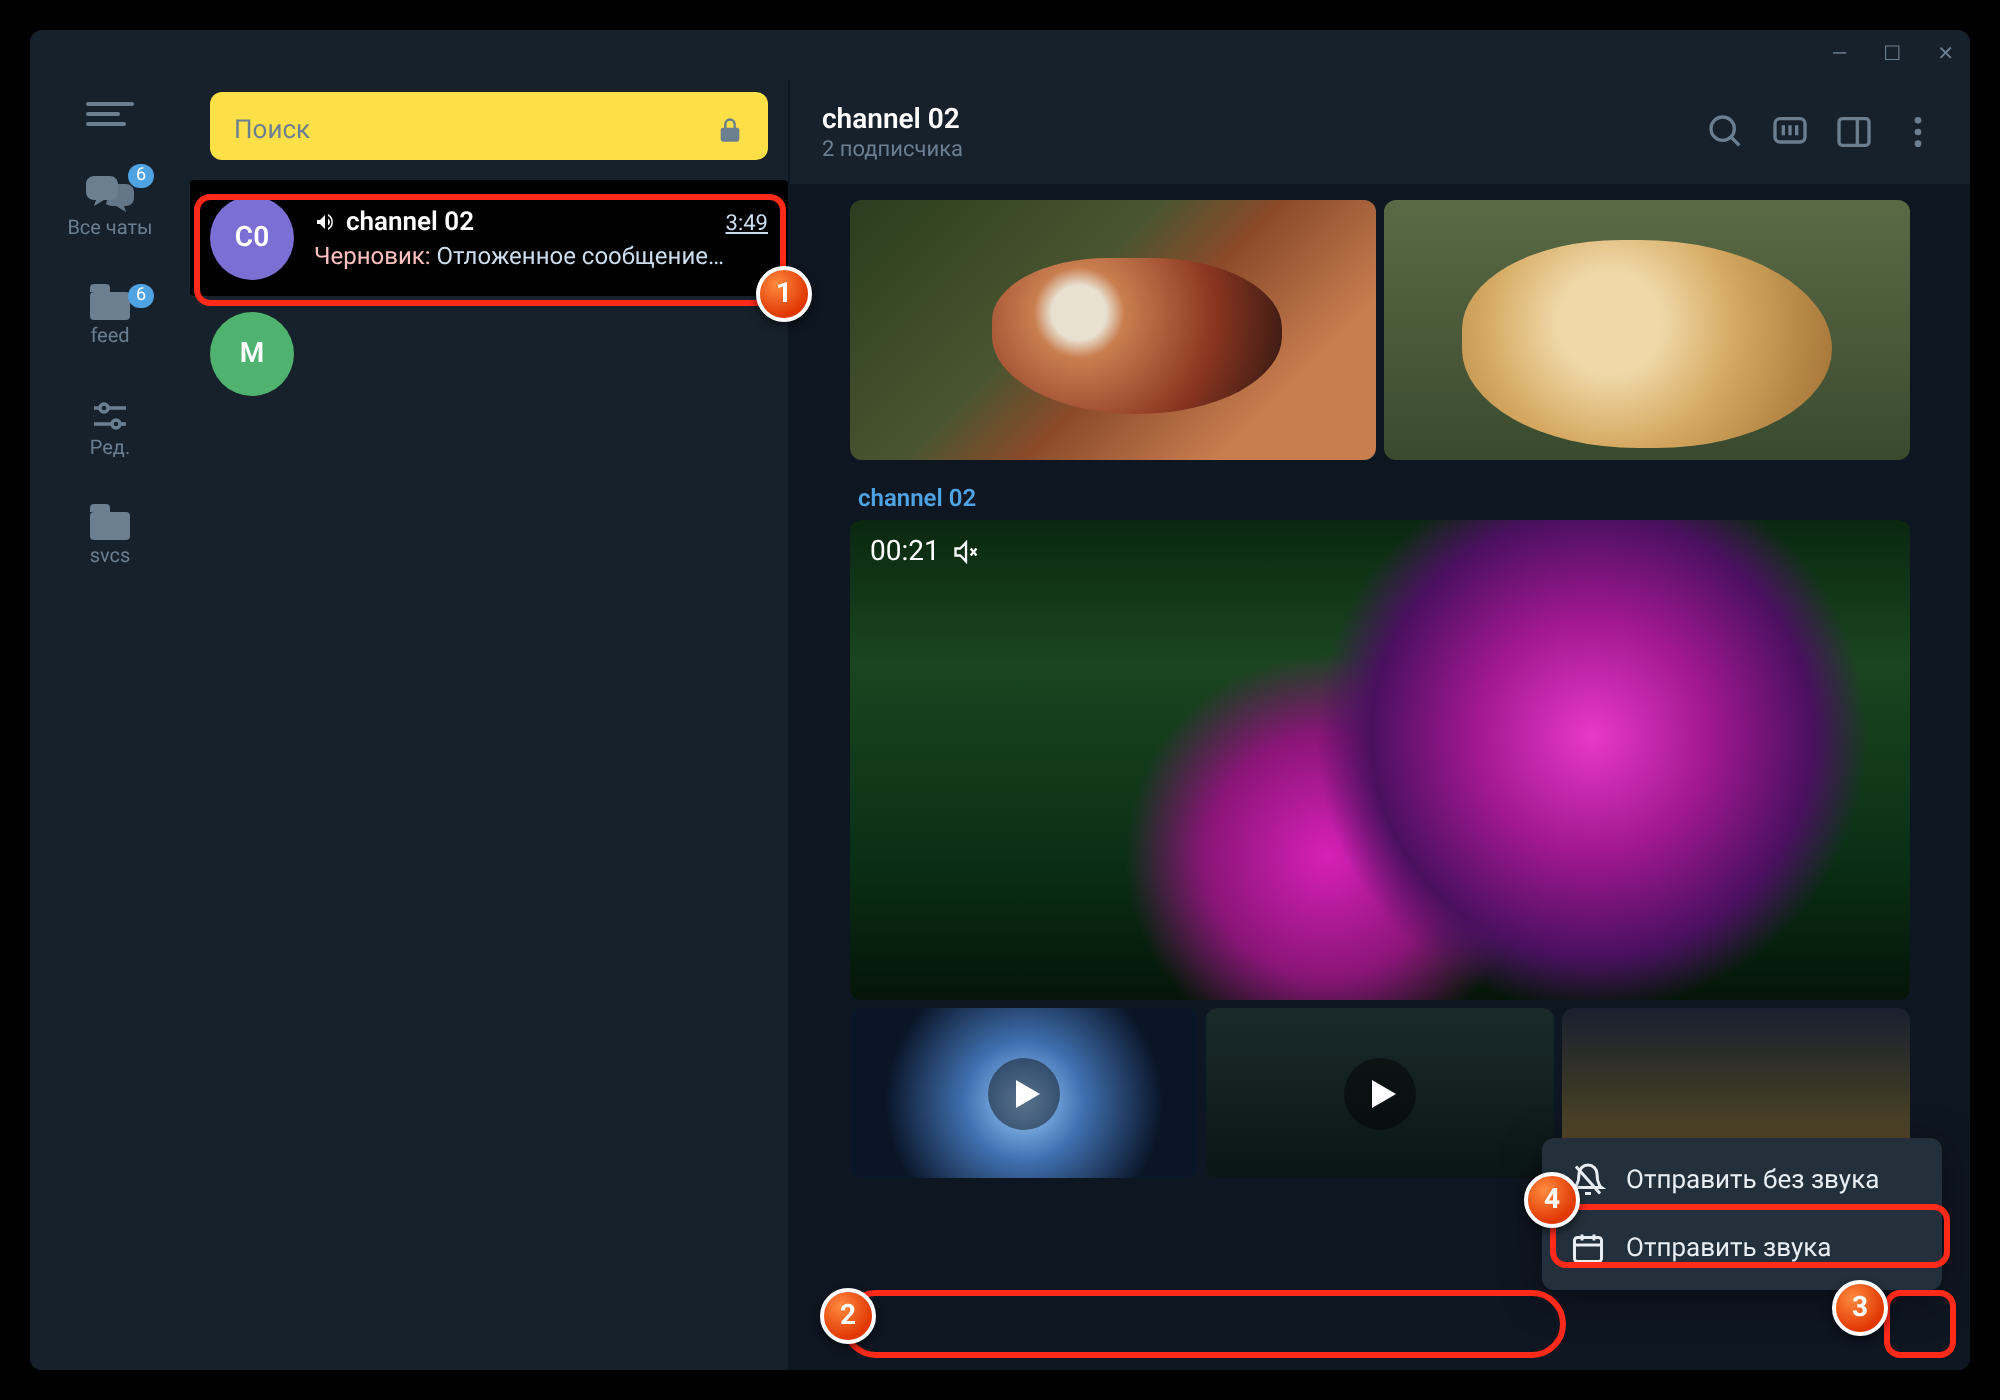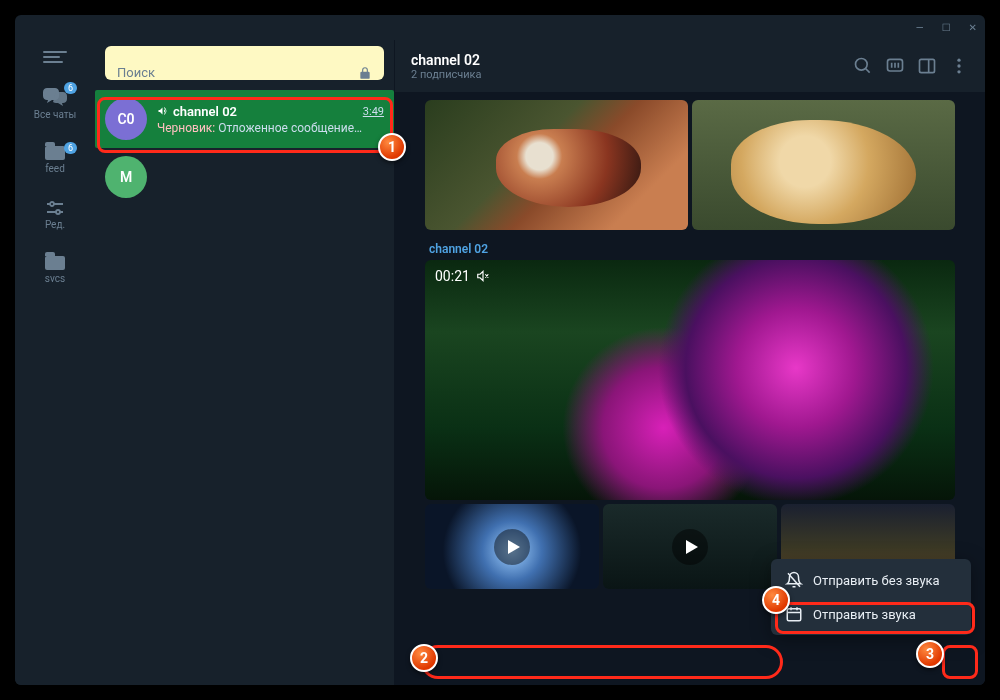--- a/index.html
+++ b/index.html
@@ -13,24 +13,24 @@
   .nav .hamb div { height:2px; background:#6b7f91; margin:3px 0; border-radius:1px;}
   .nav .hamb div:nth-child(2){width:70%;}
   .nav .hamb div:nth-child(3){width:85%;}
   .nav-item { display:flex; flex-direction:column; align-items:center; gap:3px; padding:6px 0; width:100%; position:relative; cursor:pointer;}
   .nav-item.active { background:#242f3d; color:#4fa3e3; }
   .nav-item .ic { font-size:18px; }
   .nav-item .badge { position:absolute; top:2px; right:18px; background:#4fa3e3; color:#fff; border-radius:8px; font-size:9px; padding:0 4px; line-height:12px;}
   .folderic{width:20px;height:14px;border-radius:2px;background:currentColor;position:relative;}
   .folderic::before{content:"";position:absolute;top:-4px;left:0;width:10px;height:4px;border-radius:2px 2px 0 0;background:currentColor;}
   .chatlist { width:300px; background:#17212b; border-right:1px solid #0e1621; display:flex; flex-direction:column;}
-  .search { margin:6px 10px 10px; background:#fef9c3; border-radius:6px; height:34px; display:flex; align-items:flex-end; padding:0 12px; color:#6b7f91; font-size:13px;}
+  .search { margin:6px 10px 10px; background:#fde047; border-radius:6px; height:34px; display:flex; align-items:flex-start; padding:12px 12px; color:#6b7f91; font-size:13px;}
   .search .txt{flex:1}
   .chat { display:flex; align-items:center; gap:10px; padding:8px 10px; cursor:pointer; position:relative;}
-  .chat.sel { background:#15803d; border-radius:2px;}
+  .chat.sel { background:#000000; border-radius:2px;}
   .avatar { width:42px; height:42px; border-radius:50%; display:flex; align-items:center; justify-content:center; color:#fff; font-size:14px; font-weight:600; flex-shrink:0;}
   .av1{background:#7b6fd4;} .av2{background:#4fb36f;}
   .chat .info { flex:1; min-width:0;}
   .chat .line1{display:flex;justify-content:space-between;align-items:center;}
   .chat .title{color:#fff;font-size:13px;font-weight:600;display:flex;align-items:center;gap:4px;}
   .chat .time{color:#a5b2c0;font-size:11px;}
   .chat.sel .time{color:#cde;text-decoration:underline;}
   .chat .line2{color:#8696a8;font-size:12px;white-space:nowrap;overflow:hidden;text-overflow:ellipsis; margin-top:2px;}
   .chat.sel .line2{color:#cde;}
   .chat .draft{color:#ec5b5b;}
@@ -55,21 +55,21 @@
   .thumb{flex:1;border-radius:6px;position:relative;display:flex;align-items:center;justify-content:center;}
   .t1{background:radial-gradient(circle at 50% 55%, #a0d0ff 0%, #4070b0 30%, #0a1528 70%);}
   .t2{background:linear-gradient(180deg,#1a2a2a 0%, #0a1515 100%);}
   .t3{background:linear-gradient(180deg,#1a2030 0%, #3a3825 50%, #705530 100%);}
   .playcirc{width:36px;height:36px;border-radius:50%;background:rgba(0,0,0,0.45);display:flex;align-items:center;justify-content:center;}
   .playtri{width:0;height:0;border-left:12px solid #fff;border-top:7px solid transparent;border-bottom:7px solid transparent;margin-left:3px;}
   .sharebtn{position:absolute;right:36px;top:190px;width:34px;height:34px;border-radius:50%;background:#2b5278;display:flex;align-items:center;justify-content:center;color:#fff;cursor:pointer;}
   .composer{height:46px;background:#17212b;display:flex;align-items:center;padding:0 12px;gap:10px;color:#6b7f91;font-size:13px;}
   .composer .txt{flex:1;color:#fff;}
   .sendbtn{width:30px;height:30px;display:flex;align-items:center;justify-content:center;color:#5eb5f7;cursor:pointer;}
-  .ctxmenu{position:absolute;right:14px;bottom:50px;background:#232f3b;border-radius:6px;padding:4px 0;box-shadow:0 4px 20px rgba(0,0,0,0.4);min-width:200px;z-index:5;}
+  .ctxmenu{position:absolute;right:14px;bottom:40px;background:#232f3b;border-radius:6px;padding:4px 0;box-shadow:0 4px 20px rgba(0,0,0,0.4);min-width:200px;z-index:5;}
   .ctxitem{display:flex;align-items:center;gap:10px;padding:8px 14px;color:#e8eef4;font-size:13px;cursor:pointer;}
   .callout{position:absolute;border:3px solid #ff2a1a;border-radius:8px;pointer-events:none;z-index:10;}
   .calloutnum{position:absolute;width:28px;height:28px;border-radius:50%;background:radial-gradient(circle at 35% 30%, #ff8a40, #e03800 70%);border:2px solid #fff;color:#fff;font-weight:700;font-size:14px;display:flex;align-items:center;justify-content:center;z-index:11;box-shadow:0 2px 4px rgba(0,0,0,0.5);}
   svg{display:block;}
   .minithumb{width:14px;height:10px;background:#5a6a75;display:inline-block;vertical-align:middle;border-radius:1px;}
   .miniplay{display:inline-block;vertical-align:middle;width:0;height:0;border-left:6px solid #8696a8;border-top:4px solid transparent;border-bottom:4px solid transparent;margin:0 2px;}
 </style>
 </head>
 <body>
 

